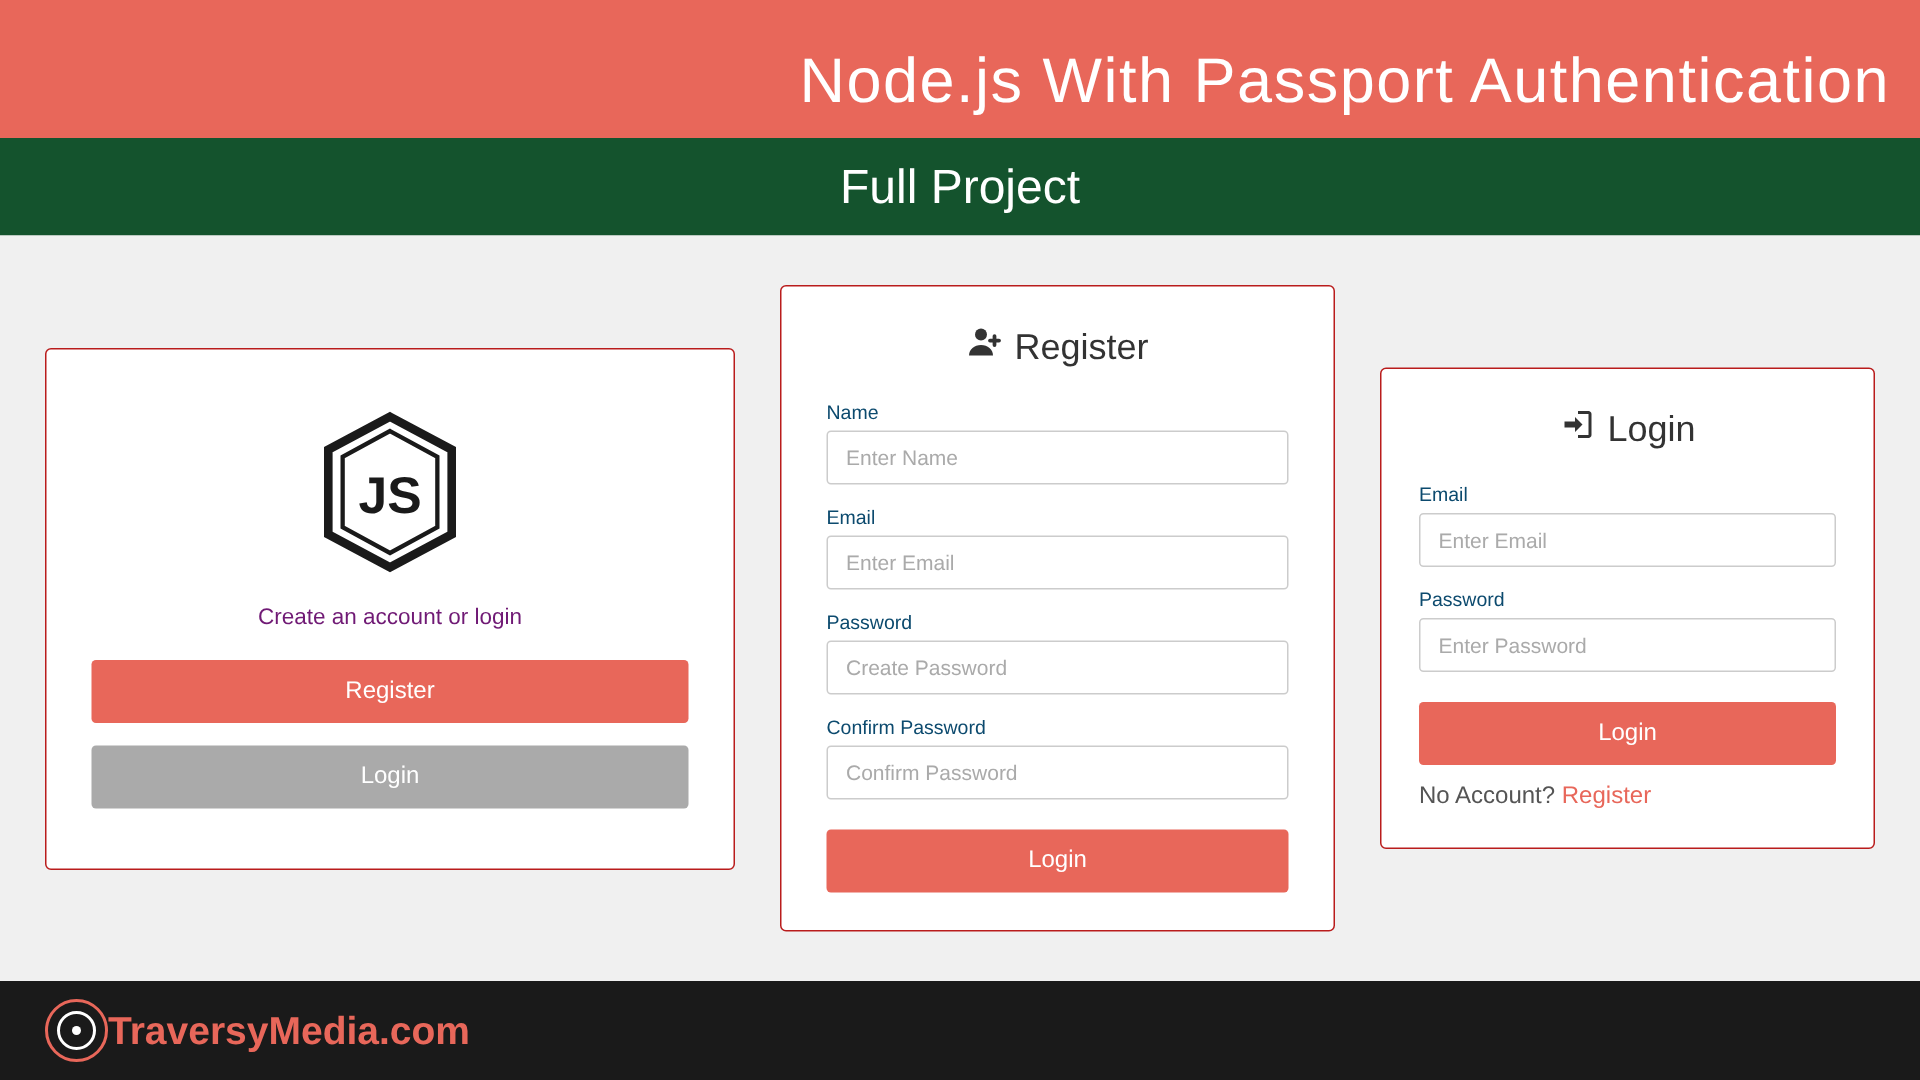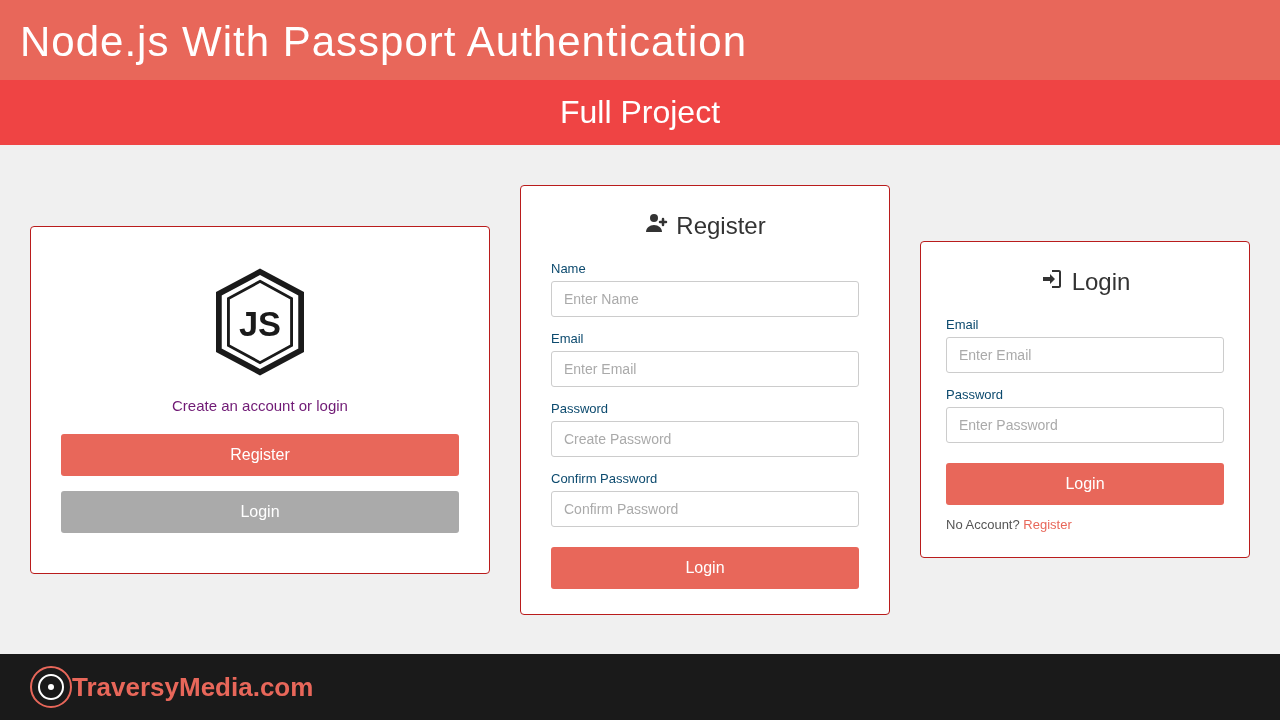--- a/index.html
+++ b/index.html
@@ -9,33 +9,33 @@
       width: 1280px;
       height: 720px;
       overflow: hidden;
       display: flex;
       flex-direction: column;
     }
 
     
     .header-banner {
       background: #e8675a;
-      text-align: left;
-      padding: 18px 20px 14px;
+      text-align: right;
+      padding: 30px 20px 14px;
     }
     .header-title {
       color: white;
       font-size: 42px;
       font-weight: 300;
       letter-spacing: 1px;
     }
 
     
     .sub-header {
-      background: #ef4444;
+      background: #14532d;
       text-align: center;
       padding: 14px 20px;
     }
     .sub-title {
       color: white;
       font-size: 32px;
       font-weight: 300;
     }
 
     
@@ -135,21 +135,21 @@
       font-size: 14px;
       color: #888;
       outline: none;
     }
     .form-input::placeholder {
       color: #aaa;
     }
 
     .account-link {
       margin-top: 12px;
-      font-size: 13px;
+      font-size: 16px;
       color: #555;
     }
     .account-link a {
       color: #e8675a;
       text-decoration: none;
     }
 
     
     .login-card {
       width: 330px;

